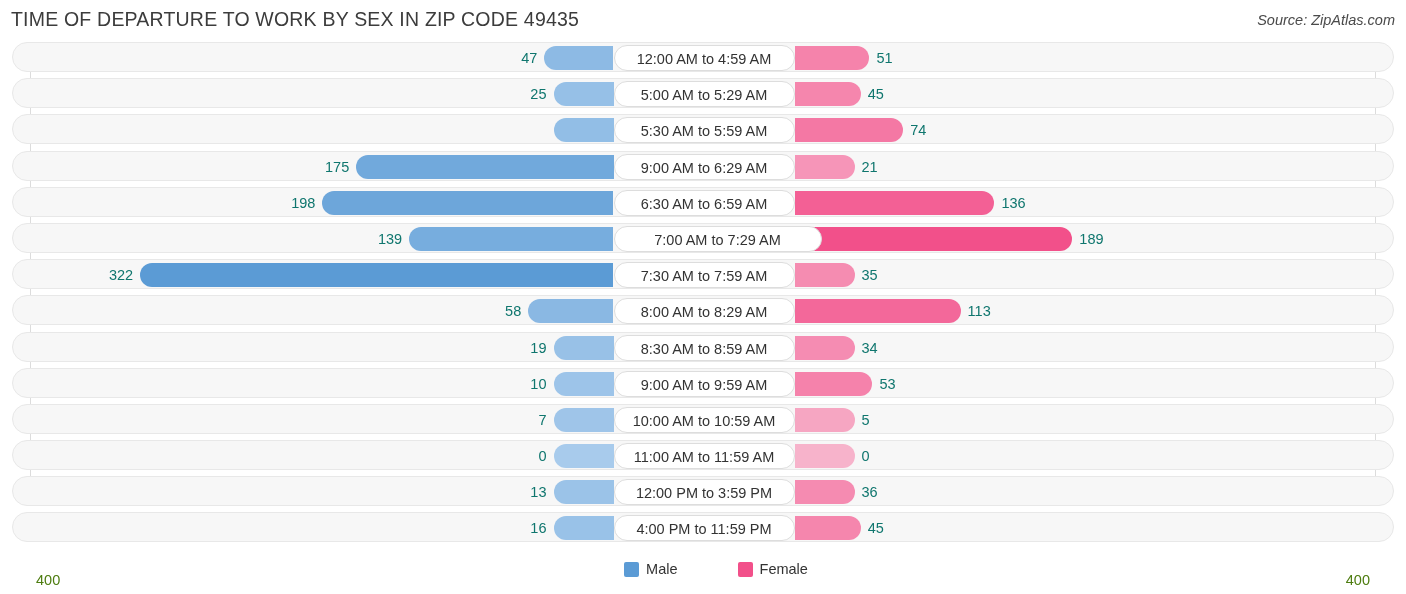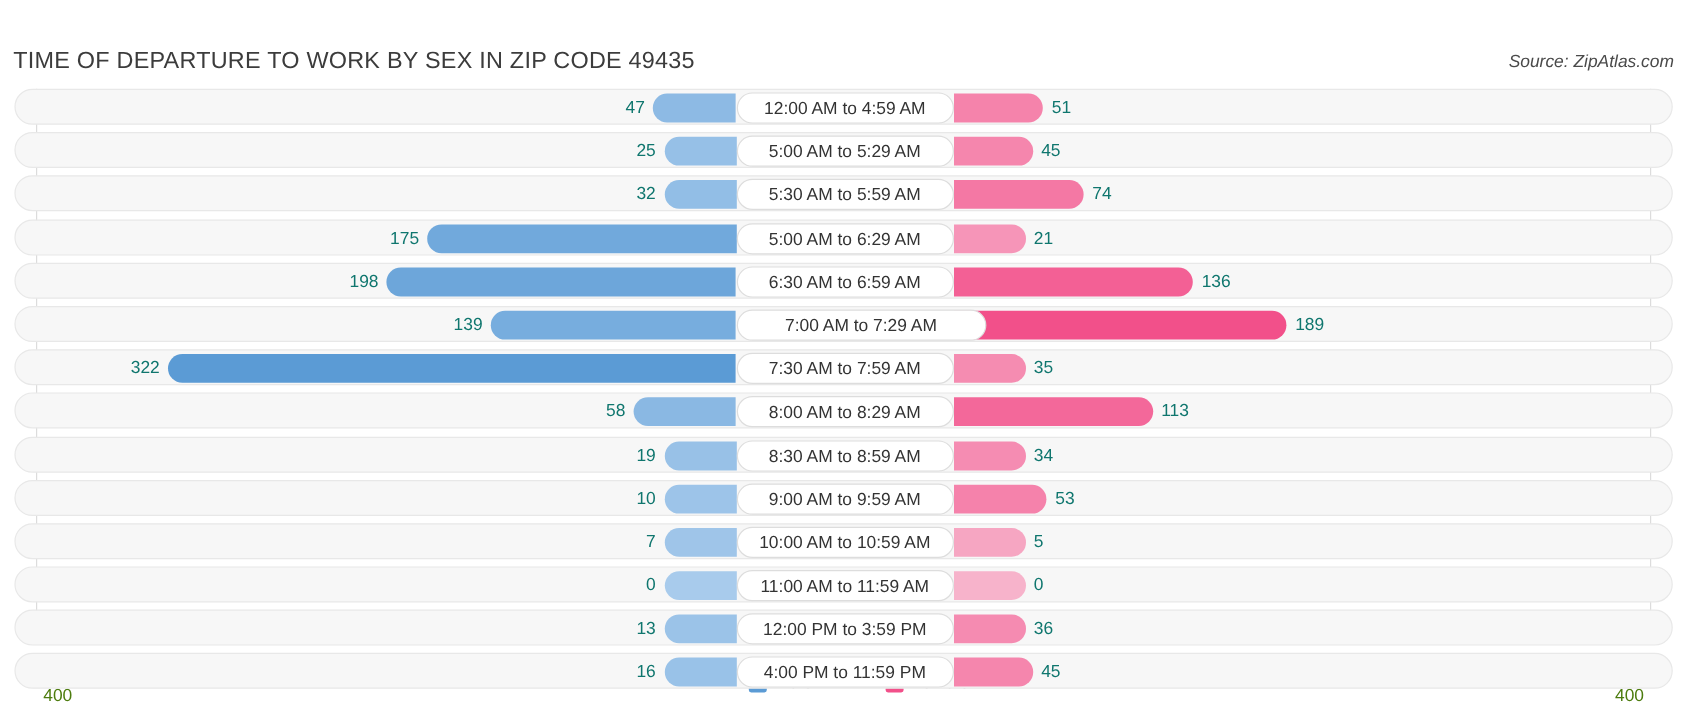--- a/index.html
+++ b/index.html
@@ -13,21 +13,20 @@
     font-family: "Liberation Sans", sans-serif;
     color: #3a3a3a;
     overflow: hidden;
     position: relative;
   }
 
   
   .header {
     position: relative;
     height: 42px;
-    margin-top: 32px;
   }
   .chart-title {
     position: absolute;
     left: 11px;
     top: 8px;
     font-size: 19.5px;
     letter-spacing: .2px;
     color: #3c3c3c;
     white-space: nowrap;
   }
@@ -182,30 +181,29 @@
       <div class="row">
         <div class="bar bar-male" style="left: 540.5px; width: 60px; background: rgb(150, 192, 231);"></div>
         <div class="bar bar-female" style="left: 781.5px; width: 66.15px; background: rgb(245, 134, 173);"></div>
         <div class="val val-male" style="left: 0px; width: 533.5px;">25</div>
         <div class="val val-female" style="left: 854.65px;">45</div>
         <div class="pill" style="left: 600.5px; width: 181px;">5:00 AM to 5:29 AM</div>
       </div>
       <div class="row">
         <div class="bar bar-male" style="left: 540.5px; width: 60px; background: rgb(146, 190, 230);"></div>
         <div class="bar bar-female" style="left: 781.5px; width: 108.78px; background: rgb(244, 120, 164);"></div>
-        <div class="val val-male" style="left: 0px; width: 533.5px;">32</div>
         <div class="val val-female" style="left: 897.28px;">74</div>
         <div class="pill" style="left: 600.5px; width: 181px;">5:30 AM to 5:59 AM</div>
       </div>
       <div class="row">
         <div class="bar bar-male" style="left: 343.25px; width: 257.25px; background: rgb(113, 169, 220);"></div>
         <div class="bar bar-female" style="left: 781.5px; width: 60px; background: rgb(246, 149, 184);"></div>
         <div class="val val-male" style="left: 0px; width: 336.25px;">175</div>
         <div class="val val-female" style="left: 848.5px;">21</div>
-        <div class="pill" style="left: 600.5px; width: 181px;">5:00 AM to 6:29 AM</div>
+        <div class="pill" style="left: 600.5px; width: 181px;">9:00 AM to 6:29 AM</div>
       </div>
       <div class="row">
         <div class="bar bar-male" style="left: 309.44px; width: 291.06px; background: rgb(109, 166, 218);"></div>
         <div class="bar bar-female" style="left: 781.5px; width: 199.92px; background: rgb(243, 96, 149);"></div>
         <div class="val val-male" style="left: 0px; width: 302.44px;">198</div>
         <div class="val val-female" style="left: 988.42px;">136</div>
         <div class="pill" style="left: 600.5px; width: 181px;">6:30 AM to 6:59 AM</div>
       </div>
       <div class="row">
         <div class="bar bar-male" style="left: 396.17px; width: 204.33px; background: rgb(119, 173, 222);"></div>

